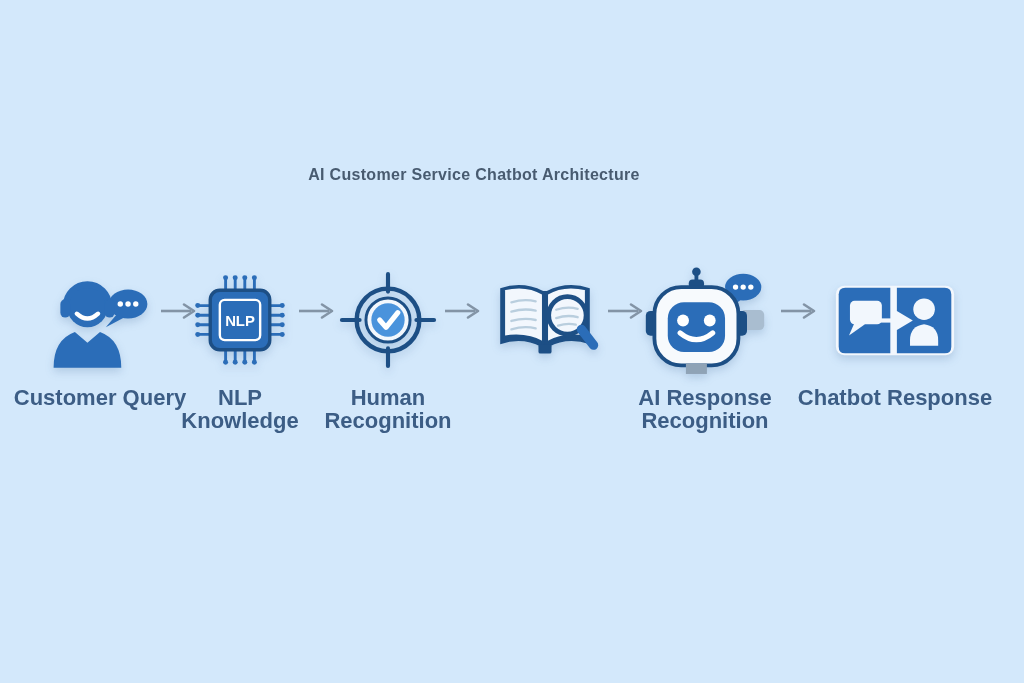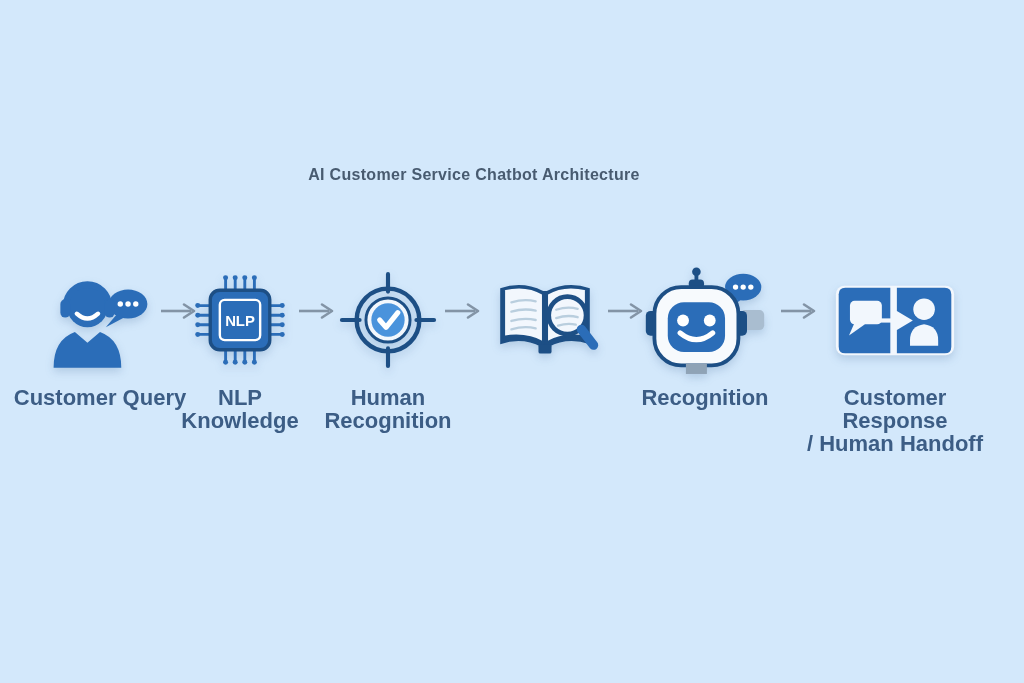--- a/index.html
+++ b/index.html
@@ -219,20 +219,21 @@
         <rect class="f-dark" x="98" y="46" width="12" height="26" rx="5"></rect>
         <rect x="13" y="21" width="88" height="82" rx="28" fill="#f7fafd" stroke="var(--icon-dark)" stroke-width="4"></rect>
         <rect class="f-blue" x="27" y="37" width="60" height="52" rx="17"></rect>
         <circle class="f-white" cx="43" cy="56" r="6.2"></circle>
         <circle class="f-white" cx="71" cy="56" r="6.2"></circle>
         <path class="s-white rc" d="M40,69 Q57,83 74,69" stroke-width="5.5"></path>
         <rect class="f-neck" x="46" y="101" width="22" height="11"></rect>
       </svg>
     </div>
     <div class="stage-label">
+      <span>AI Response</span>
       <span>Recognition</span>
     </div>
   </div>
 
   <svg class="connector" style="left:778px;" viewBox="0 0 44 22">
     <line class="s-arrow" x1="3" y1="11" x2="33" y2="11" stroke-width="2.6"></line>
     <path class="s-arrow rc" d="M26,4.5 L36,11 L26,17.5" stroke-width="2.6"></path>
   </svg>
 
   <div class="stage" style="left:795px;width:200px;">
@@ -242,18 +243,17 @@
         <path class="f-blue" d="M12,6 Q5,6 5,13 L5,69 Q5,76 12,76 L60,76 L60,6 Z"></path>
         <path class="f-blue" d="M67,6 L67,31 L84,41 L67,51 L67,76 L118,76 Q125,76 125,69 L125,13 Q125,6 118,6 Z"></path>
         <line x1="40" y1="41" x2="70" y2="41" stroke="var(--icon-paper)" stroke-width="4.5"></line>
         <rect class="f-paper" x="17" y="20" width="34" height="25" rx="5"></rect>
         <path class="f-paper" d="M22,43 L16,57 L33,45 Z"></path>
         <circle class="f-paper" cx="96" cy="29" r="11.5"></circle>
         <path class="f-paper" d="M81,68 L81,62 Q81,47 96,45 Q111,47 111,62 L111,68 Z"></path>
       </svg>
     </div>
     <div class="stage-label">
-      <span>Customer Response</span>
-      <span>/ Human Handoff</span>
+      <span>Chatbot Response</span>
     </div>
   </div>
 
 </div>
 
 </body></html>

